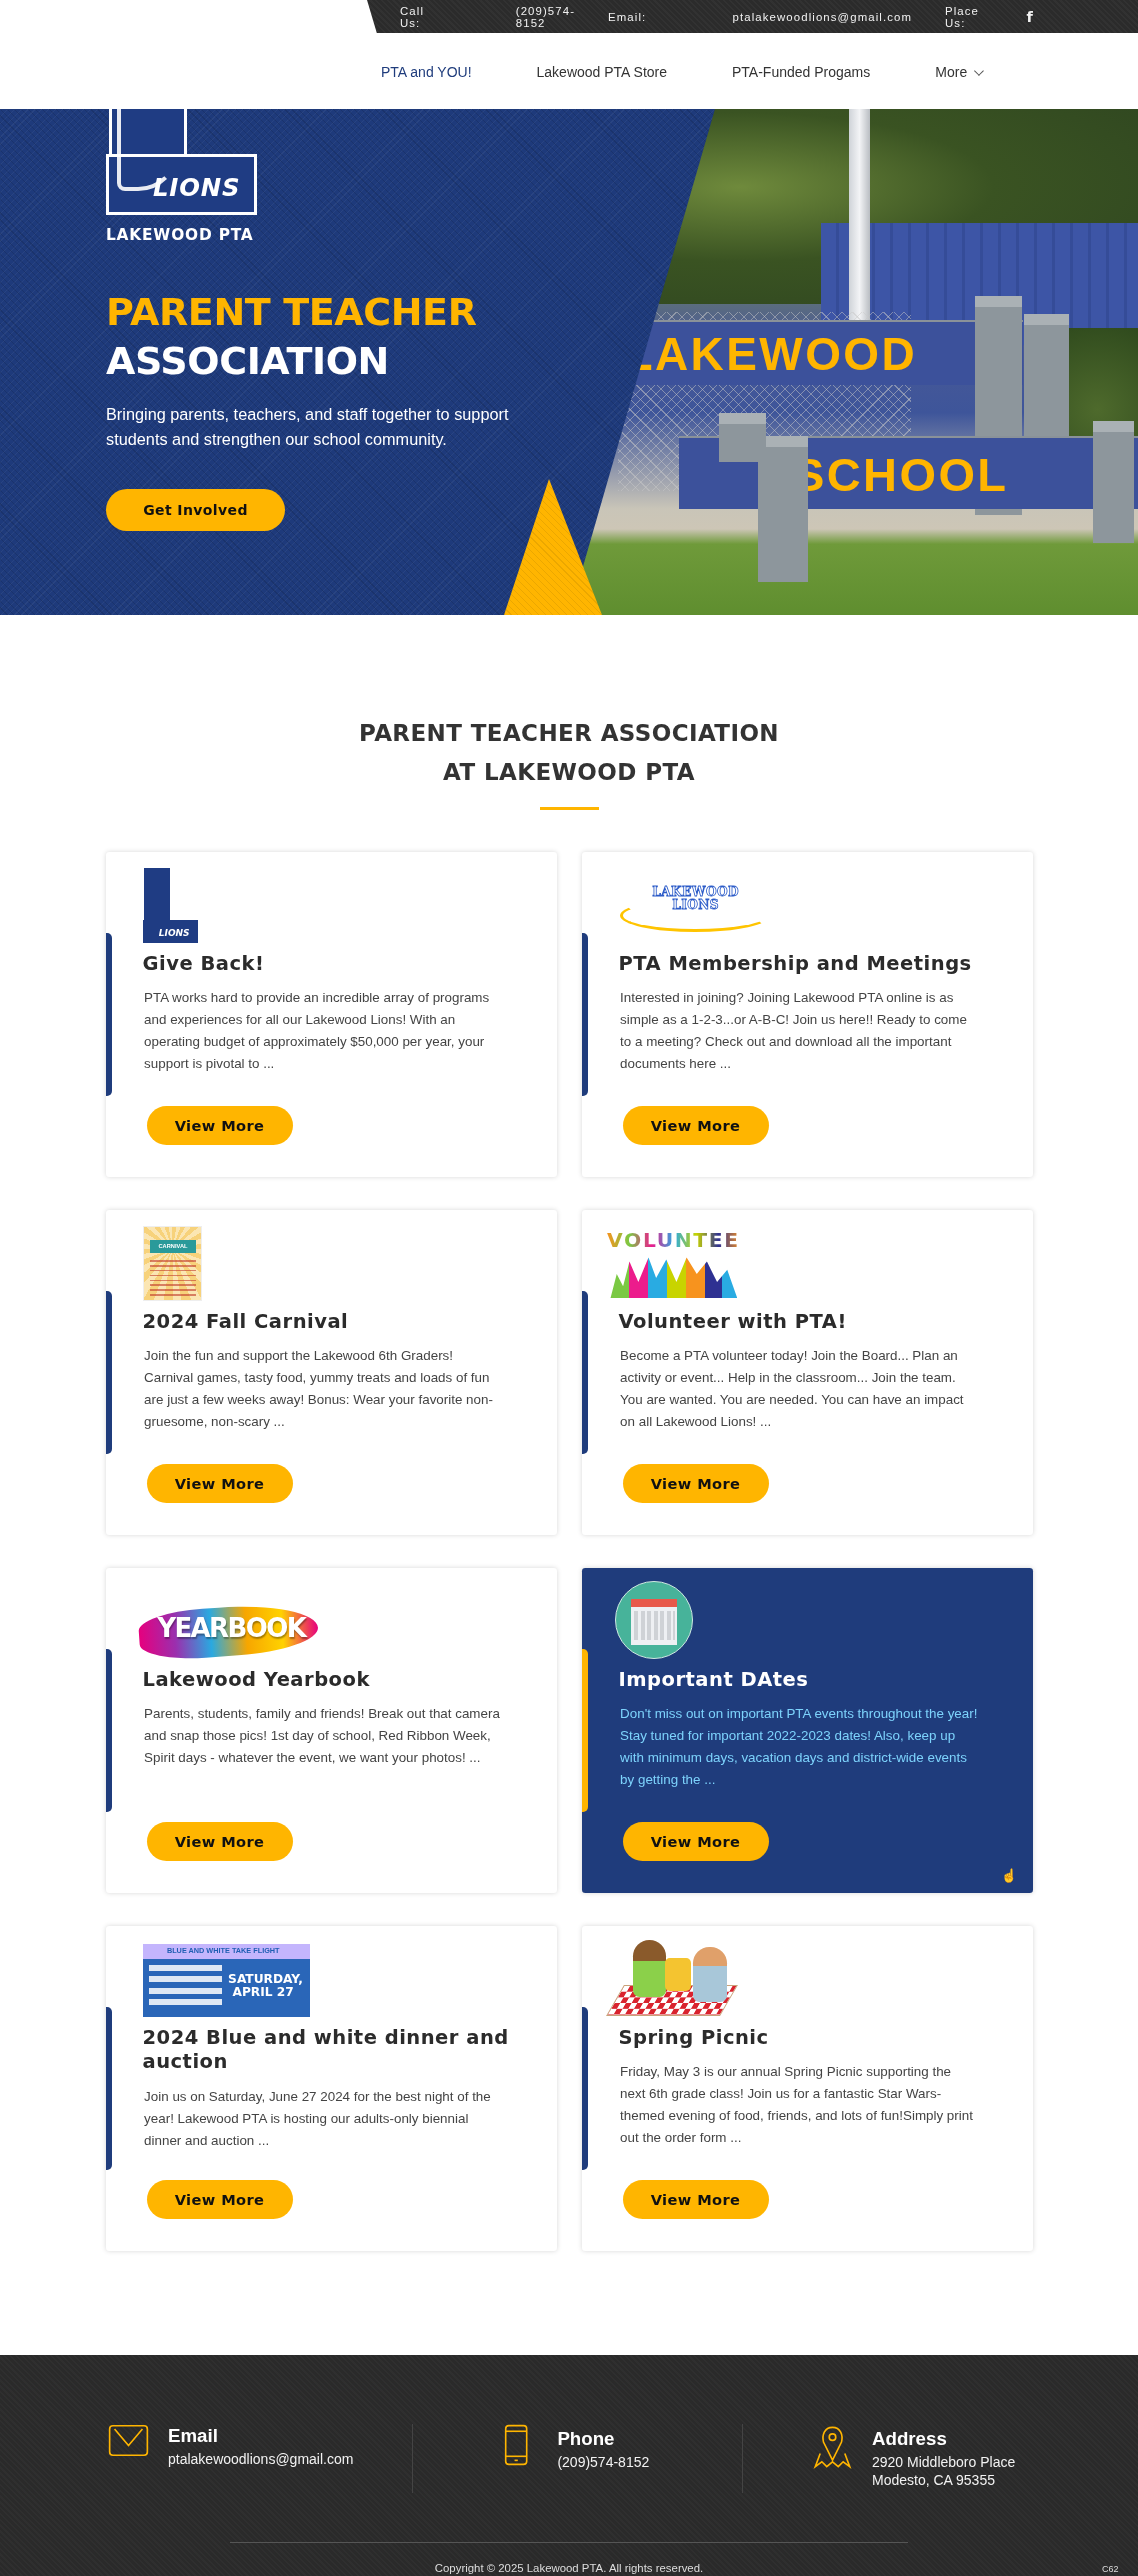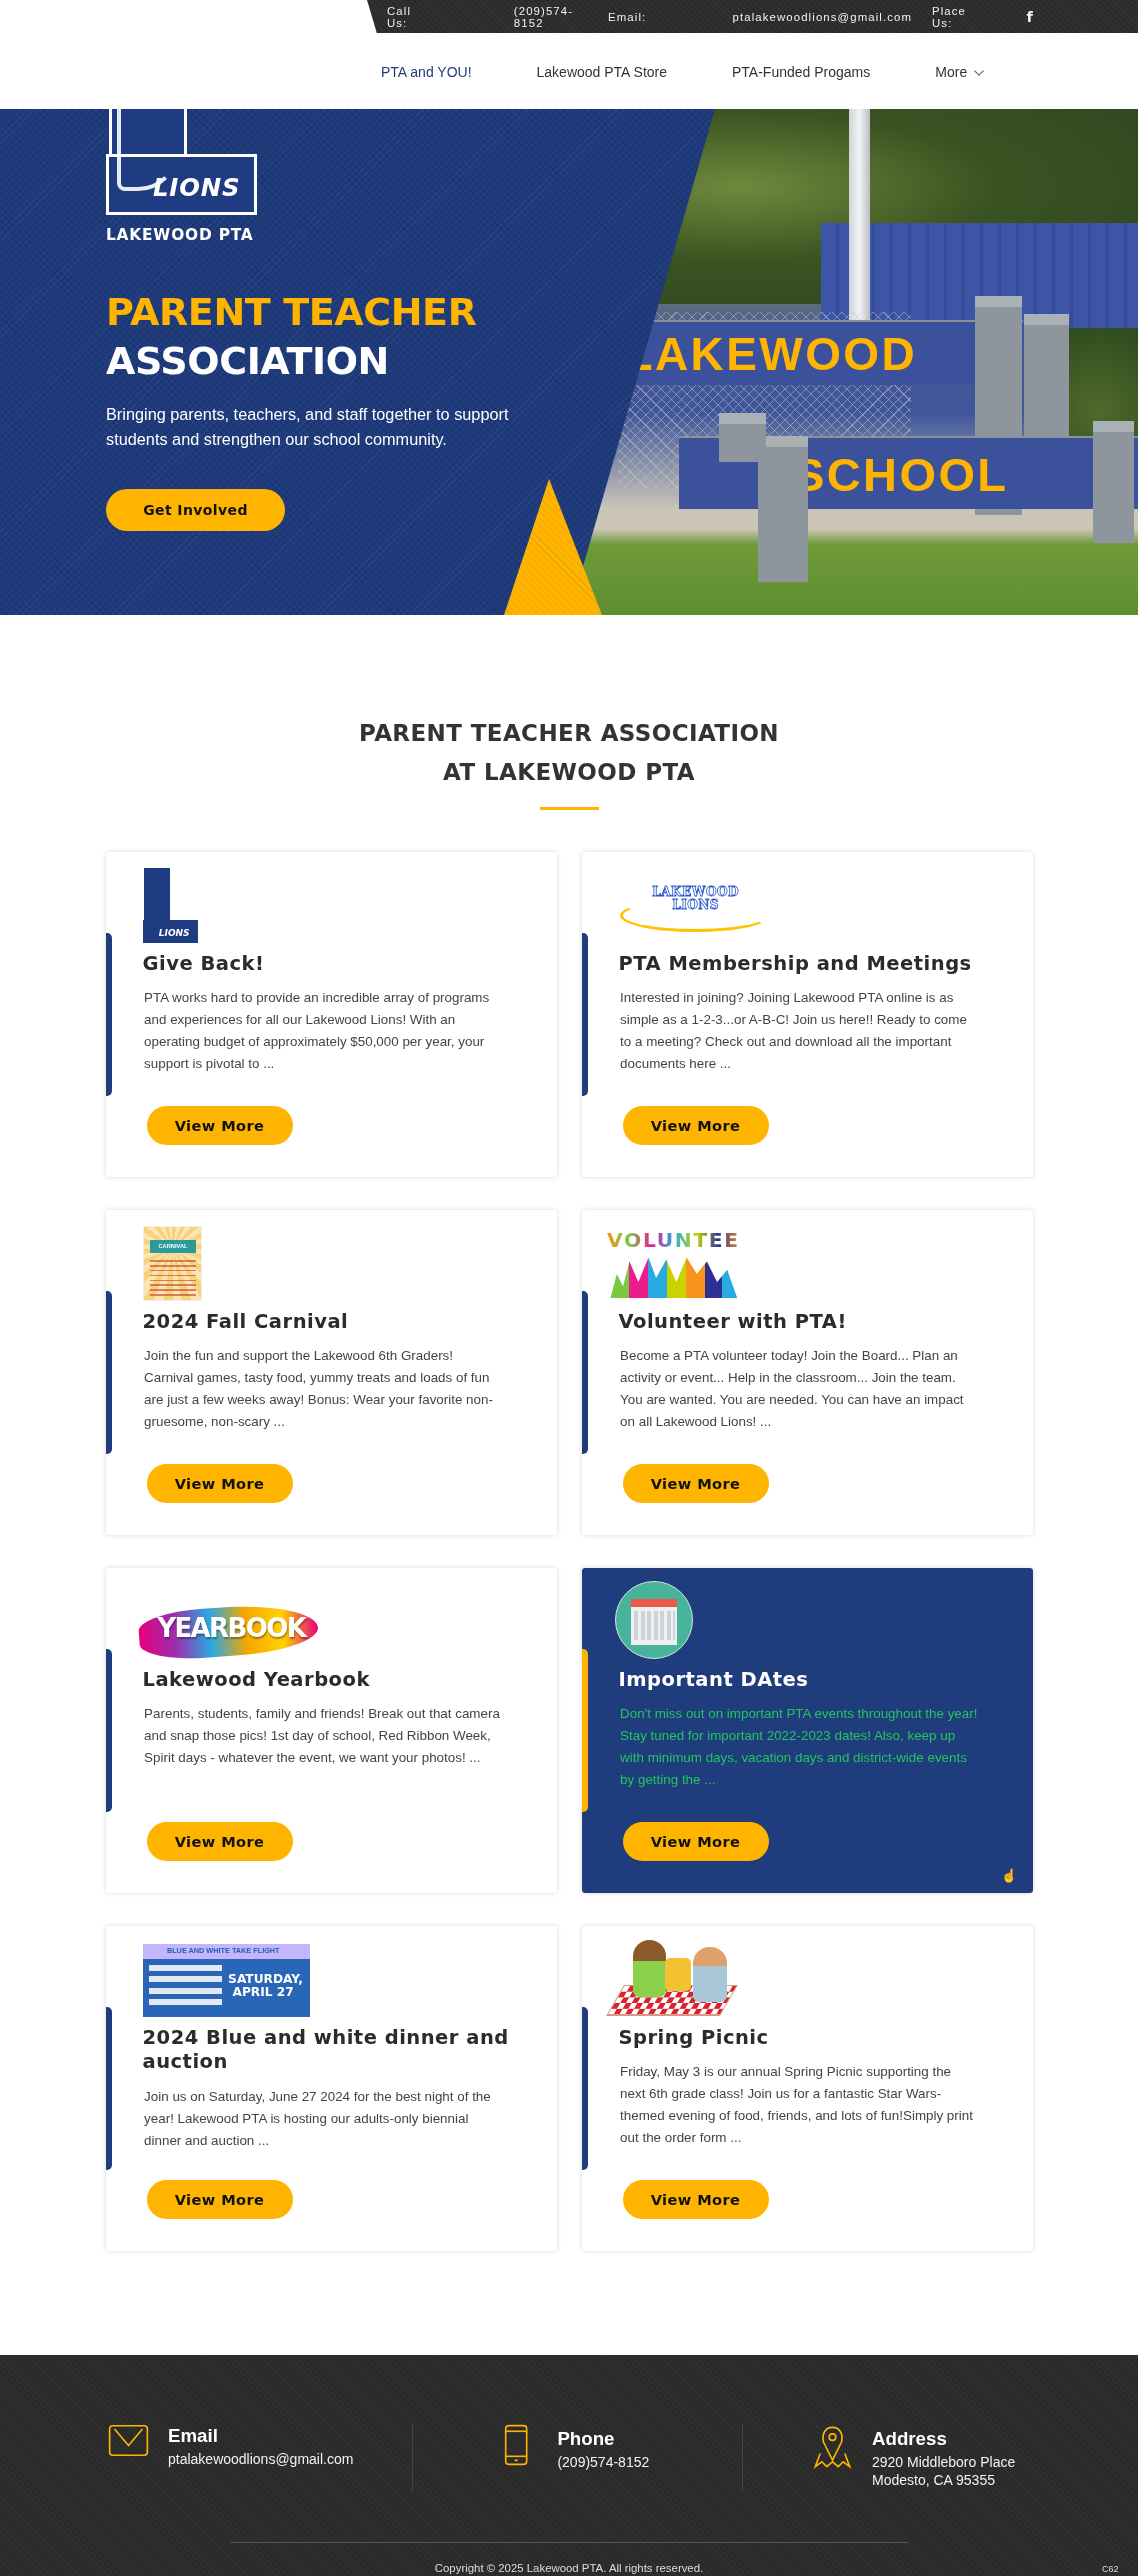--- a/index.html
+++ b/index.html
@@ -8,21 +8,21 @@
   
   .topbar-wrap { position: relative; height: 33px; }
   .topbar {
     position: absolute; left: 367px; right: 0; top: 0; height: 33px;
     background: #2b2b2b;
     background-image: repeating-linear-gradient(45deg, rgba(255,255,255,0.03) 0 1.6px, transparent 1.6px 4.1px);
     clip-path: polygon(0 0, 100% 0, 100% 100%, 9.8px 100%);
     display: flex; align-items: center; justify-content: flex-end; padding-right: 104px;
     color: #f2f2f2; font-size: 11.4px; letter-spacing: 1.1px;
   }
-  .topbar .item { margin-left: 20px; display: flex; align-items: center; gap: 41px; }
+  .topbar .item { margin-left: 33px; display: flex; align-items: center; gap: 41px; }
   .topbar .fb { margin-left: 6.5px; font-weight: bold; font-size: 14.6px; font-family: "DejaVu Sans", sans-serif; }
 
   
   .nav { position: relative; height: 76px; }
   .nav-links { position: absolute; left: 381px; top: 31px; display: flex; font-size: 14px; color: #333; }
   .nav-links .link { margin-right: 65px; cursor: pointer; white-space: nowrap; }
   .nav-links .link.active { color: #1f3c7c; }
   .nav-links .more { display: flex; align-items: center; }
   .nav-links .chev { margin-left: 6.5px; width: 6.5px; height: 6.5px; border-right: 1.2px solid #555; border-bottom: 1.2px solid #555; transform: rotate(45deg) translateY(-2.4px); }
   .cursor-hand { position: absolute; left: 401px; top: 85px; font-size: 13px; color: #555; }
@@ -80,21 +80,21 @@
   .section-rule { width: 59px; height: 3.3px; background: #ffb500; margin: 14.6px auto 0; }
   .grid { display: grid; grid-template-columns: 451px 451px; column-gap: 25px; row-gap: 33px; width: 927px; margin: 42px auto 0; }
   .card { position: relative; height: 325px; background: #fff; border-radius: 3.3px; box-shadow: 0 0 4.9px rgba(0,0,0,0.16); padding: 14.6px 37px 0 37px; }
   .card.dark { background: #1f3c7c; }
   .card-accent { position: absolute; left: 0; top: 81px; width: 6.5px; height: 163px; background: #1f3c7c; border-radius: 0 4.9px 4.9px 0; }
   .card.dark .card-accent { background: #ffb500; }
   .card-img { height: 77px; display: flex; align-items: flex-end; margin-bottom: 8.1px; }
   .card-title { font-family: "DejaVu Sans", sans-serif; font-weight: bold; font-size: 19.5px; line-height: 24.4px; color: #2b2b2b; letter-spacing: 0.5px; }
   .card.dark .card-title { color: #fff; }
   .card-text { margin-top: 11.4px; font-size: 13.4px; line-height: 22px; color: #444; padding-left: 1.6px; padding-right: 16.3px; }
-  .card.dark .card-text { color: #22c55e; }
+  .card.dark .card-text { color: #7dd3fc; }
   .card .btn-yellow { position: absolute; left: 41px; top: 254px; width: 146px; height: 39px; font-size: 14.6px; }
   .cursor-hand2 { position: absolute; right: 14.6px; bottom: 9.8px; color: #fff; font-size: 13px; }
 
   
   .img-lions { width: 55px; height: 75px; position: relative; }
   .img-lions .a { position: absolute; left: 1.6px; top: 0; width: 26px; height: 57px; background: #1f3c83; }
   .img-lions .b { position: absolute; left: 0; top: 52px; width: 55px; height: 23px; background: #1f3c83; color: #fff; font-size: 9px; font-style: italic; font-weight: bold; padding: 7.3px 0 0 16.3px; font-family: "DejaVu Sans", sans-serif; }
   .img-lakewood-lions { width: 154px; height: 57px; position: relative; }
   .img-lakewood-lions .t { position: absolute; left: 8.1px; top: 0; width: 138px; text-align: center; font-family: "DejaVu Serif", serif; font-size: 12.2px; line-height: 12.2px; color: #fff; -webkit-text-stroke: 0.8px #2a5ac8; font-weight: bold; letter-spacing: 0.4px; }
   .img-lakewood-lions .swoosh { position: absolute; left: 1.6px; top: 13px; width: 150px; height: 33px; border: 3.3px solid #ffc400; border-radius: 50%; border-right-color: transparent; border-top-color: transparent; }

